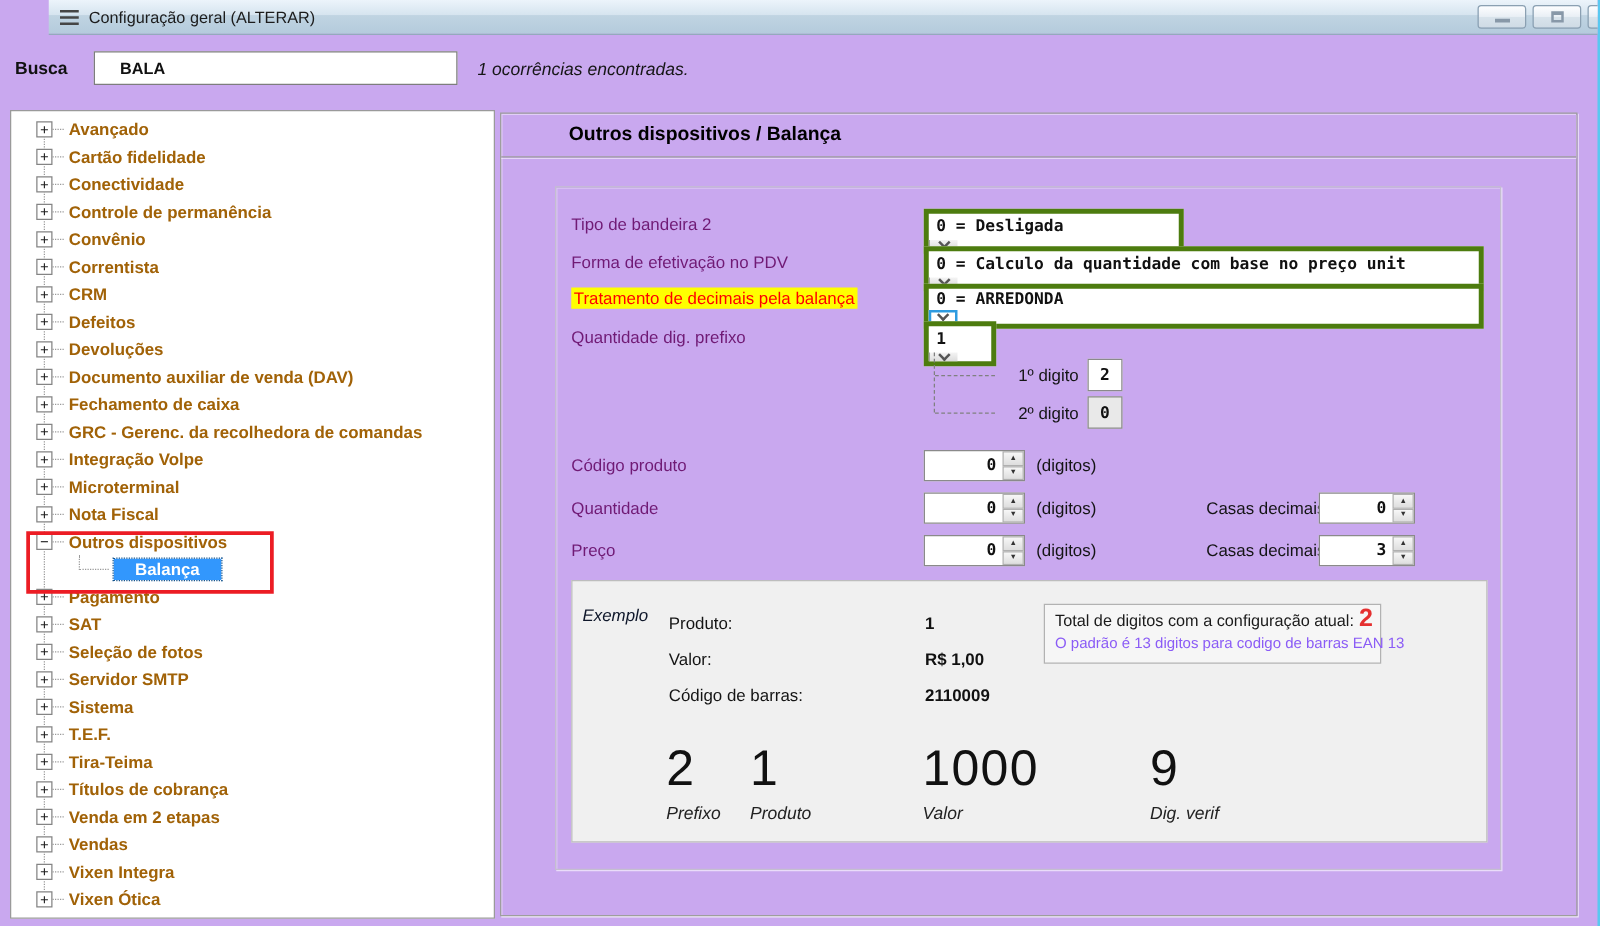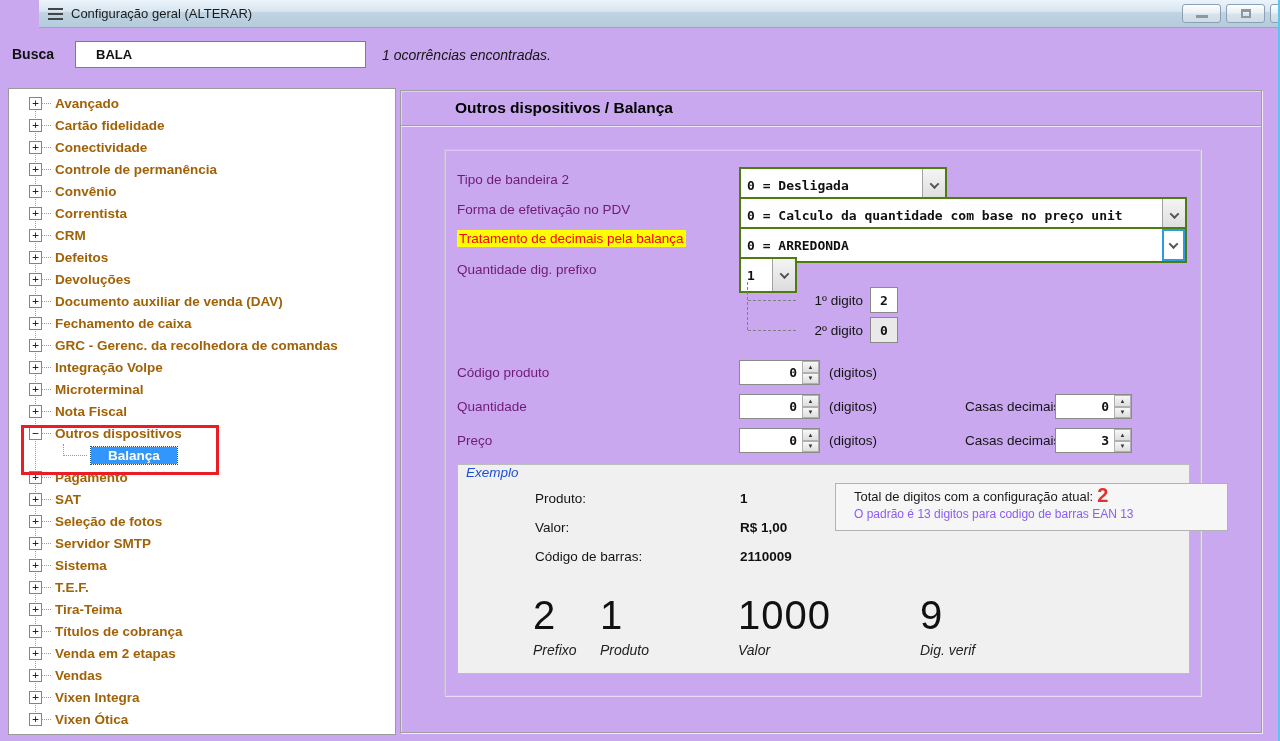--- a/index.html
+++ b/index.html
@@ -68,22 +68,22 @@
 
   .group-box{
     position:absolute;left:43px;top:58px;width:757px;height:547px;
     border:1px solid #c4bed0;
     box-shadow:1px 1px 0 rgba(255,255,255,.6), inset 1px 1px 0 rgba(255,255,255,.35);
   }
   .flabel{position:absolute;left:12px;font-size:13.5px;color:#701a75;white-space:nowrap;}
   .flabel.hl{background:#ffff00;color:#ff0000;padding:1px 2px;}
 
   .combo{
-    position:absolute;left:294px;height:36px;background:#fff;border:2px solid #4d7c0f;
-    display:flex;align-items:stretch;font:bold 13px "DejaVu Sans Mono",monospace;color:#111;
+    position:absolute;left:294px;height:36px;background:#fff;border:4px solid #4d7c0f;
+    display:flex;align-items:stretch;font:bold 13px "DejaVu Sans Mono",monospace;color:#111;flex-direction:column;
   }
   .combo .val{padding-left:6px;white-space:nowrap;overflow:hidden;flex:1;display:flex;align-items:center;}
   .combo .arrow{width:23px;background:linear-gradient(#f4f4f4,#dcdcdc);border-left:1px solid #a2a2a2;display:flex;align-items:center;justify-content:center;flex:0 0 auto;}
   .combo .arrow.focus{background:#fff;border:2px solid #2e9be0;}
   .chev{width:7px;height:7px;border-right:2px solid #555;border-bottom:2px solid #555;transform:rotate(45deg) translate(-1px,-1px);}
 
   .conn-v{position:absolute;left:302px;top:132px;height:48px;border-left:1px dashed #808080;}
   .conn-h{position:absolute;left:303px;width:48px;border-top:1px dashed #808080;}
   .digit-label{position:absolute;left:294px;width:124px;text-align:right;font-size:13.5px;color:#141414;}
   .digit-field{
@@ -95,24 +95,24 @@
   .spin-field{position:absolute;left:294px;width:81px;height:25px;border:1px solid #8a8a8a;background:#fff;display:flex;}
   .spin-field.casas{left:610px;width:77px;}
   .spin-field .num{flex:1;font:bold 13px "DejaVu Sans Mono",monospace;color:#111;display:flex;align-items:center;justify-content:flex-end;padding-right:5px;}
   .spin-btns{width:17px;display:flex;flex-direction:column;flex:0 0 auto;}
   .spin-btn{flex:1;background:linear-gradient(#f7f7f7,#dedede);border:1px solid #b0b0b0;display:flex;align-items:center;justify-content:center;font-size:6px;color:#333;line-height:1;}
   .digitos-label{position:absolute;left:384px;font-size:13.5px;color:#141414;}
   .casas-label{position:absolute;left:520px;font-size:13.5px;color:#141414;}
 
   
   .exemplo{position:absolute;left:12px;top:314px;width:733px;height:210px;background:#f0f0f0;border:1px solid #bdbdbd;}
-  .ex-title{position:absolute;left:8px;top:0;font-size:13.5px;font-style:italic;color:#1d4ed8;text-align:right;}
+  .ex-title{position:absolute;left:8px;top:20px;font-size:13.5px;font-style:italic;color:#0f172a;text-align:right;}
   .ex-label{position:absolute;left:77px;font-size:13.5px;color:#141414;}
   .ex-value{position:absolute;left:282px;font-size:13.5px;font-weight:bold;color:#111;}
-  .info-box{position:absolute;left:377px;top:18px;width:393px;height:48px;background:#f6f6f6;border:1px solid #b2b2b2;padding:3px 18px;}
+  .info-box{position:absolute;left:377px;top:18px;width:270px;height:48px;background:#f6f6f6;border:1px solid #b2b2b2;padding:3px 8px;}
   .info-l1{font-size:13px;color:#1a1a1a;display:flex;align-items:flex-end;gap:4px;white-space:nowrap;}
   .info-total{color:#e53030;font-size:20px;font-weight:bold;line-height:17px;}
   .info-l2{font-size:12px;color:#8b5cf6;margin-top:3px;white-space:nowrap;}
   .bk{position:absolute;top:128px;}
   .bk .bigdigit{font-size:40px;line-height:44px;color:#111;letter-spacing:1px;}
   .bk .bklabel{font-size:14px;font-style:italic;color:#222;margin-top:5px;}
   .bk0{left:75px;} .bk1{left:142px;} .bk2{left:280px;} .bk3{left:462px;}
 </style>
 </head>
 <body>

